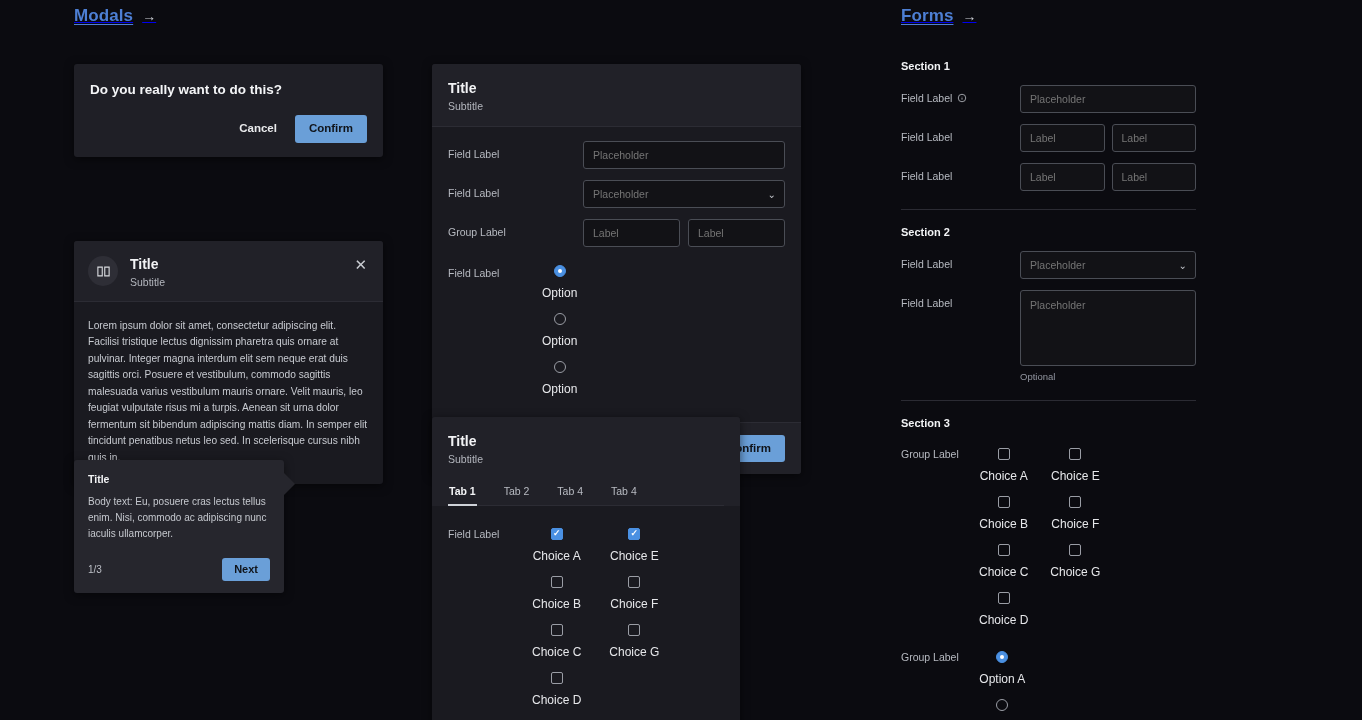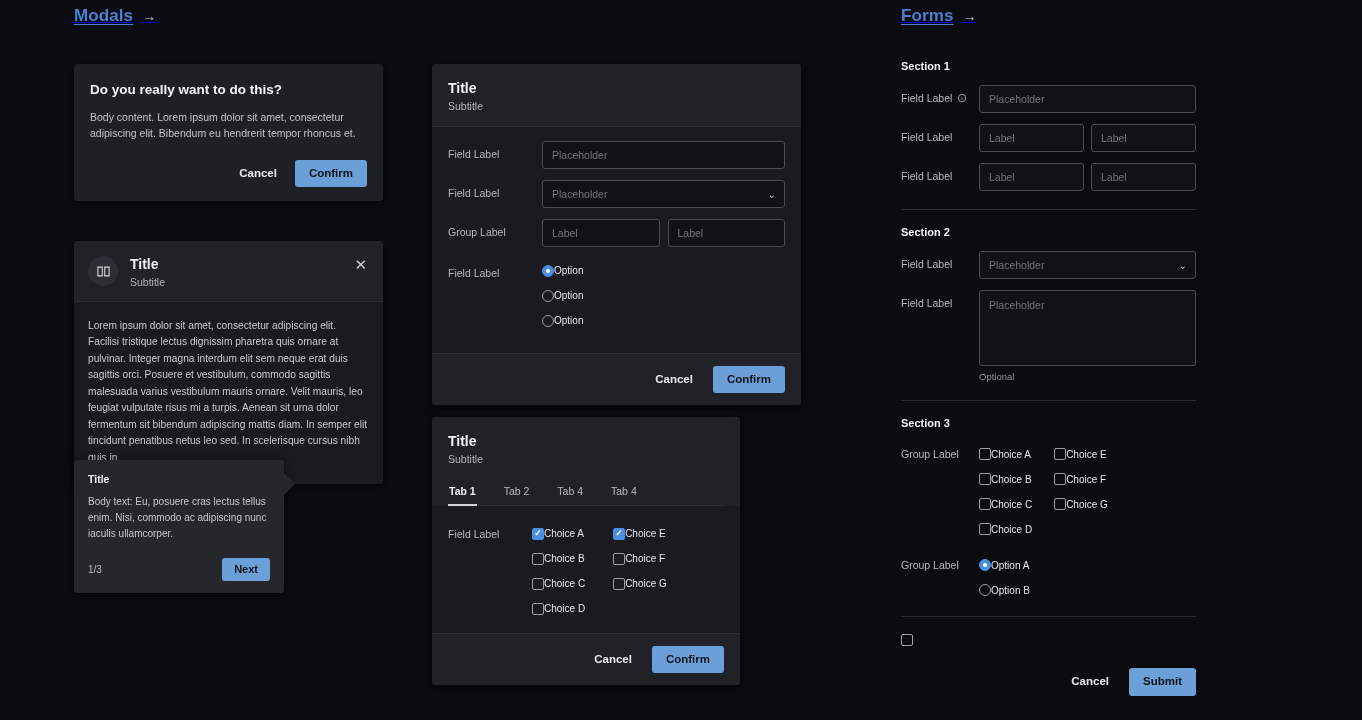--- a/index.html
+++ b/index.html
@@ -89,34 +89,34 @@
          cursor: pointer; position: relative; }
   .tab.active { color: #f3f4f6; font-weight: 700; }
   .tab.active::after { content: ""; position: absolute; left: 0; right: 0; bottom: -1px;
                        height: 2px; background: #cfd2d8; }
   #tabs-modal .modal-body { padding: 16px 16px 14px 16px; }
 
   
   .frow { display: flex; align-items: flex-start; margin-bottom: 11px; }
   .flabel { font-size: 10.5px; color: #b7bac1; flex: 0 0 auto; padding-top: 7px;
             display: flex; align-items: center; gap: 5px; }
-  .fctl { flex: 1 1 auto; display: flex; gap: 8px; }
+  .fctl { flex: 1 1 auto; display: flex; gap: 8px; margin-left: 41px; }
   .input { background: #121216; border: 1px solid #4a4d55; border-radius: 3px;
            color: #9b9ea6; font-size: 10.5px; font-family: "Liberation Sans", sans-serif;
            padding: 7px 9px; width: 100%; outline: none; }
   .select-wrap { position: relative; width: 100%; }
   .select-wrap .chev { position: absolute; right: 9px; top: 50%;
                        transform: translateY(-50%); pointer-events: none;
                        color: #c2c5cb; font-size: 10px; }
   textarea.input { resize: none; height: 76px; color: #9b9ea6; line-height: 1.4; }
   .helper { font-size: 9.5px; color: #9296a0; margin-top: 5px; }
 
   
-  .choice { display: flex; align-items: center; gap: 0; cursor: pointer;
-            font-size: 10px; color: #e6e7ea; }
+  .choice { display: flex; align-items: center; gap: 9px; cursor: pointer;
+            font-size: 12px; color: #e6e7ea; flex-direction: column; }
   .chk { width: 12px; height: 12px; border: 1.5px solid #9a9da5; border-radius: 2px;
          flex: 0 0 auto; background: transparent; display: flex;
          align-items: center; justify-content: center; }
   .chk.on { background: #4a90e2; border-color: #4a90e2; }
   .chk.on::after { content: "✓"; color: #fff; font-size: 9px; line-height: 1; font-weight: 700; }
   .rad { width: 12px; height: 12px; border: 1.5px solid #9a9da5; border-radius: 50%;
          flex: 0 0 auto; display: flex; align-items: center; justify-content: center; }
   .rad.on { border-color: #4a90e2; background: #4a90e2; }
   .rad.on::after { content: ""; width: 4px; height: 4px; border-radius: 50%; background: #fff; }
   .radio-stack { display: flex; flex-direction: column; gap: 13px; padding-top: 6px; }
@@ -141,21 +141,20 @@
 
 <div class="page">
 
   <a class="sec-link" style="left:74px; top:6px;justify-content:space-between;" href="#">
     <span class="txt">Modals</span>
     <span class="arrow">→</span>
   </a>
 
   <div class="modal" id="confirm-modal">
     <div class="c-title">Do you really want to do this?</div>
-    <div class="c-body">Body content. Lorem ipsum dolor sit amet, consectetur adipiscing elit. Bibendum eu hendrerit tempor rhoncus et.</div>
     <div class="c-actions">
       <button class="btn btn-ghost">Cancel</button>
       <button class="btn btn-primary">Confirm</button>
     </div>
   </div>
 
   <div class="modal" id="icon-modal">
     <div class="modal-head with-divider">
       <span class="circ-icon">
         <svg width="15" height="15" viewBox="0 0 24 24" fill="none" stroke="#d8dade" stroke-width="1.8">

